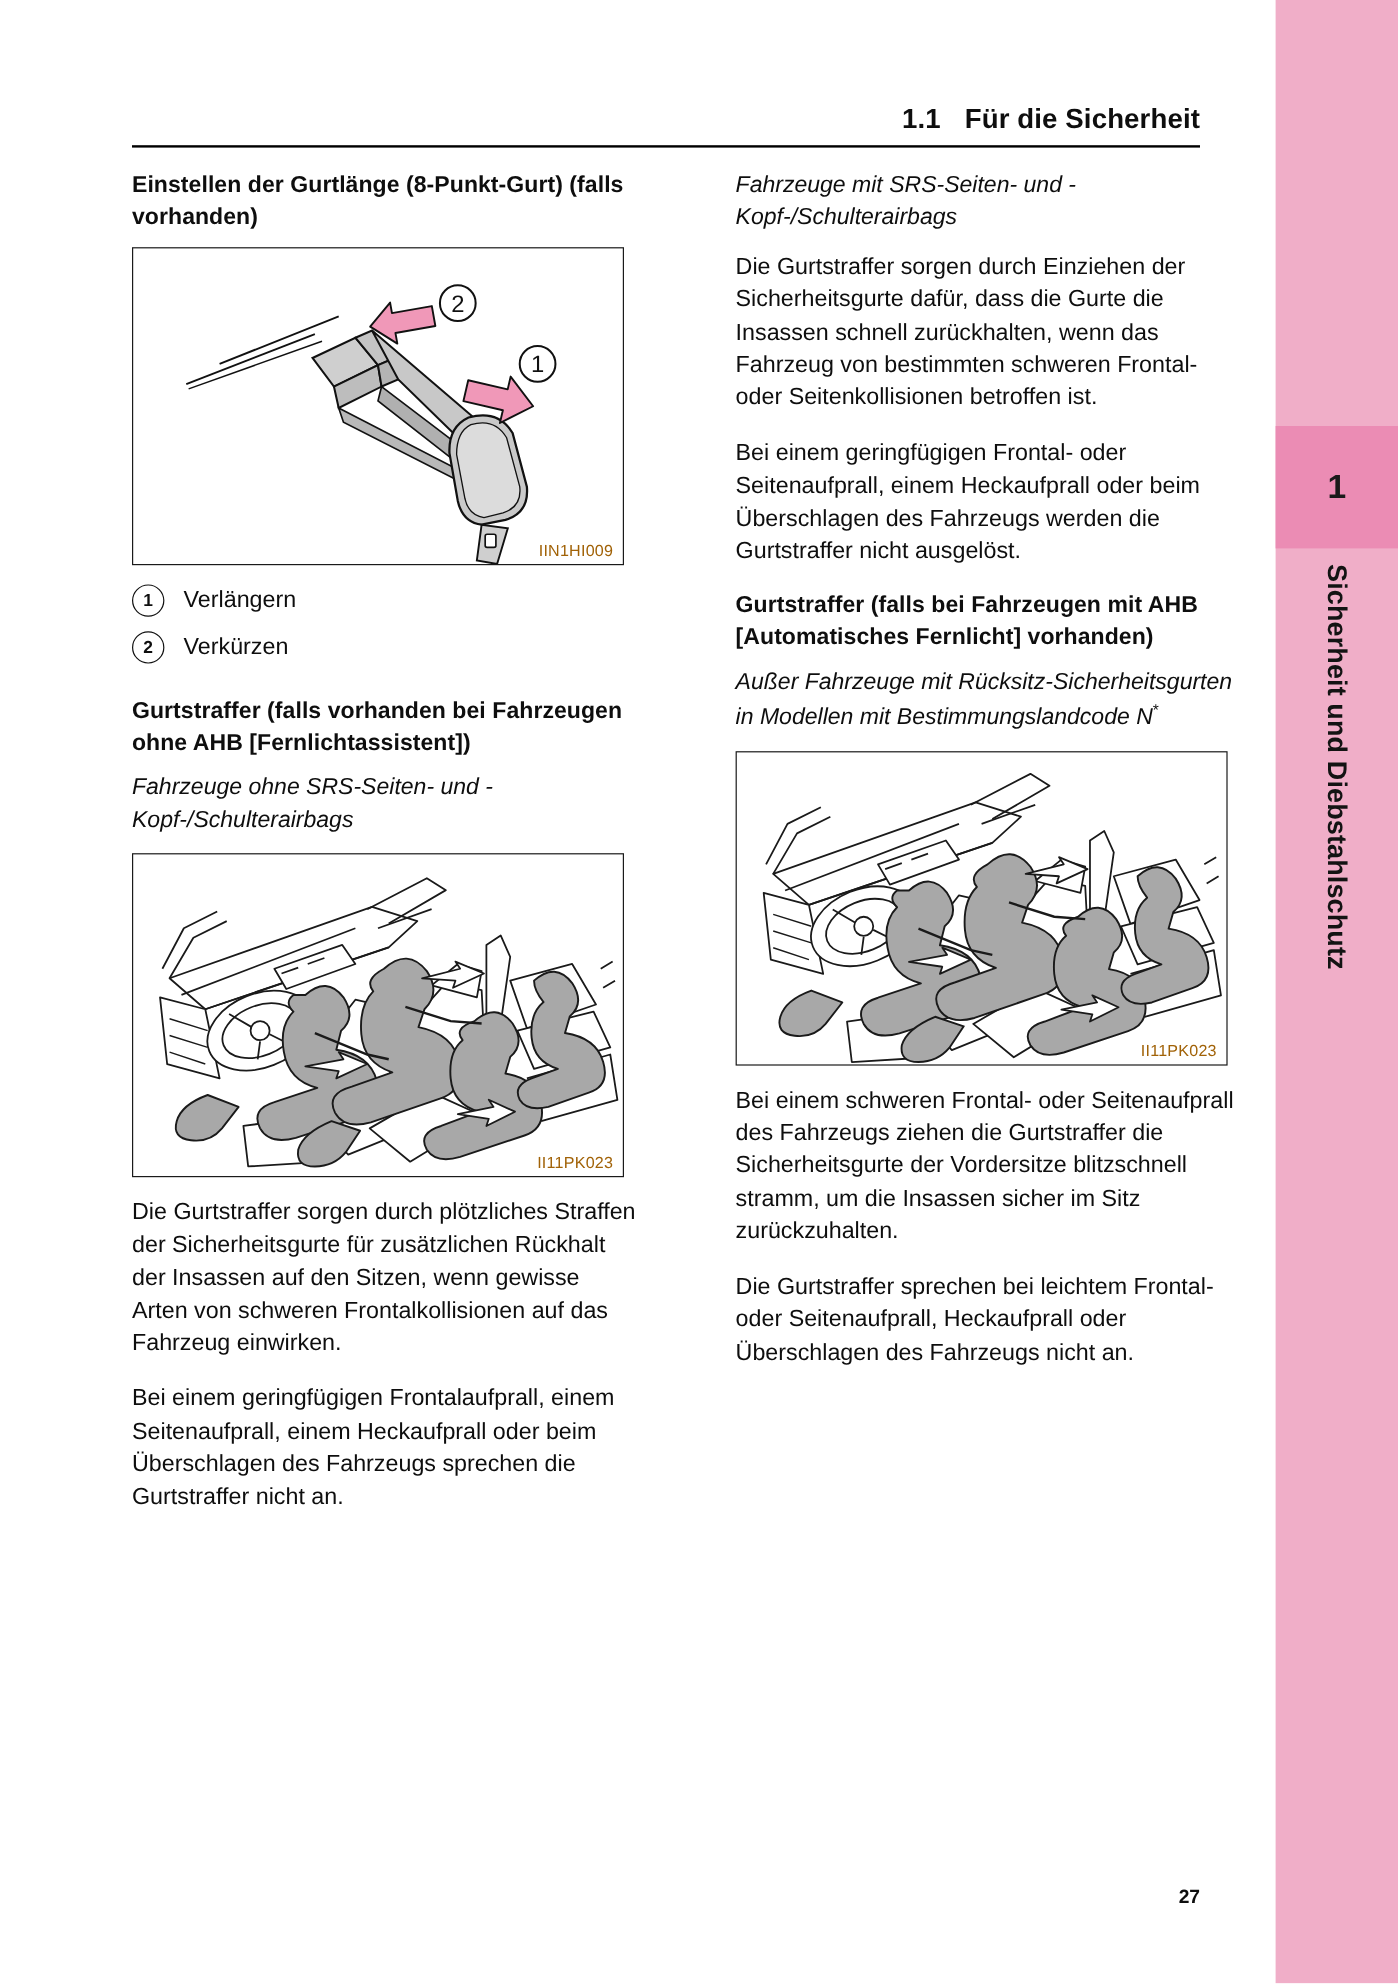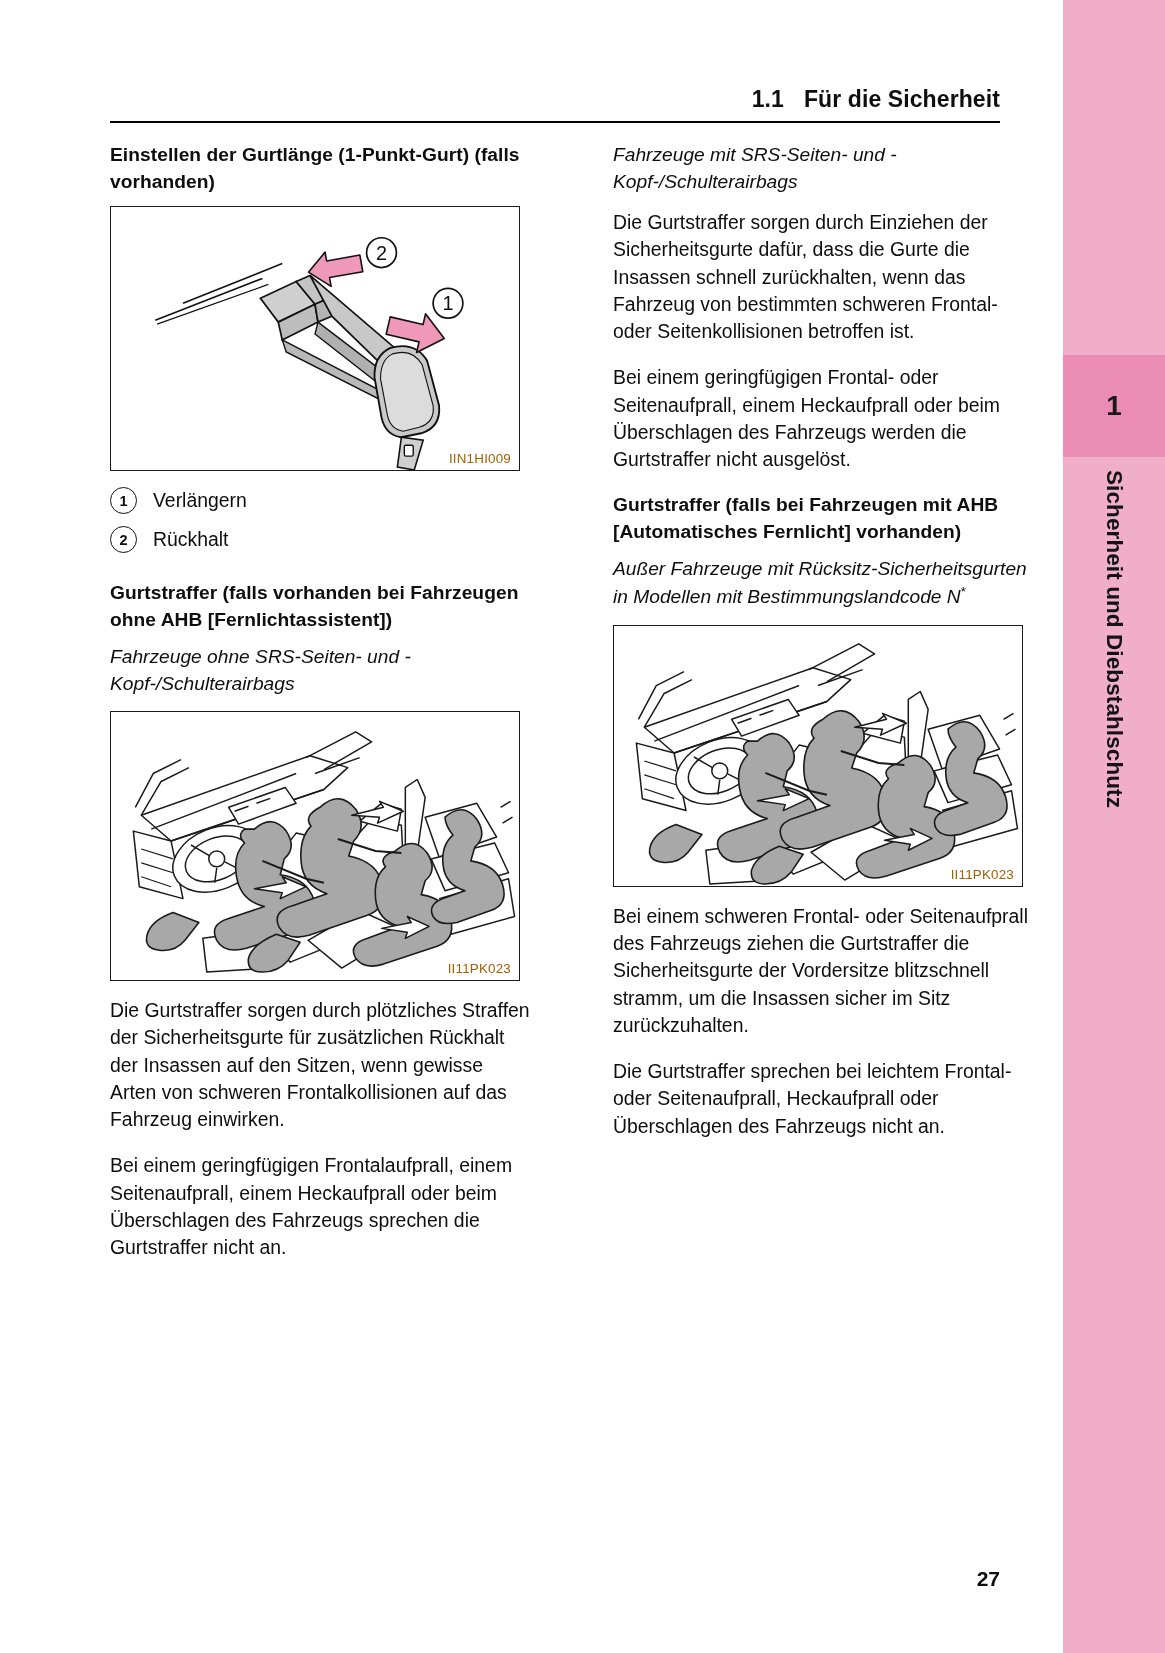--- a/index.html
+++ b/index.html
@@ -167,21 +167,21 @@
     font-size: 19.4px;
     color: #0e0e0e;
     line-height: 1.2;
   }
 
   
   .page-number {
     position: absolute;
     right: 165px;
     bottom: 62px;
-    font-size: 21px;
+    font-size: 16px;
     font-weight: 700;
     color: #0e0e0e;
   }
 </style>
 </head>
 <body>
 
 <div class="page">
 
   <div class="edge-tab">
@@ -193,21 +193,21 @@
 
   <div class="header">
     <div class="header-title">
       <span class="num">1.1</span><span>Für die Sicherheit</span>
     </div>
   </div>
   <div class="header-rule"></div>
 
   <div class="col col-left">
 
-    <h2 class="sec">Einstellen der Gurtlänge (1-Punkt-Gurt) (falls vorhanden)</h2>
+    <h2 class="sec">Einstellen der Gurtlänge (8-Punkt-Gurt) (falls vorhanden)</h2>
 
     <div class="figure" style="width:410px;height:265px;">
       <svg viewBox="0 0 410 265" xmlns="http://www.w3.org/2000/svg">
 
         <path d="M72 97 L172 57" stroke="#111" stroke-width="1.6" fill="none"></path>
         <path d="M44 114 L152 72" stroke="#111" stroke-width="1.6" fill="none"></path>
         <path d="M46 118 L158 78" stroke="#111" stroke-width="1.2" fill="none"></path>
 
         <path d="M150 92 L186 75 L205 98 L168 116 Z" fill="#cfcfcf" stroke="#111" stroke-width="1.7"></path>
         <path d="M168 116 L205 98 L208 116 L172 134 Z" fill="#bdbdbd" stroke="#111" stroke-width="1.7"></path>
@@ -237,21 +237,21 @@
       <div class="fig-code">IIN1HI009</div>
     </div>
 
     <div class="callouts">
       <div class="callout-row">
         <div class="callout-num">1</div>
         <div class="callout-text">Verlängern</div>
       </div>
       <div class="callout-row">
         <div class="callout-num">2</div>
-        <div class="callout-text">Rückhalt</div>
+        <div class="callout-text">Verkürzen</div>
       </div>
     </div>
 
     <h2 class="sec gap">Gurtstraffer (falls vorhanden bei Fahrzeugen ohne AHB [Fernlichtassistent])</h2>
 
     <p class="ital">Fahrzeuge ohne SRS-Seiten- und -Kopf-/Schulterairbags</p>
 
     <div class="figure" style="width:410px;height:270px;">
       <svg viewBox="0 0 410 270" xmlns="http://www.w3.org/2000/svg">
         <g stroke="#1a1a1a" fill="none" stroke-width="1.5" stroke-linejoin="round">

